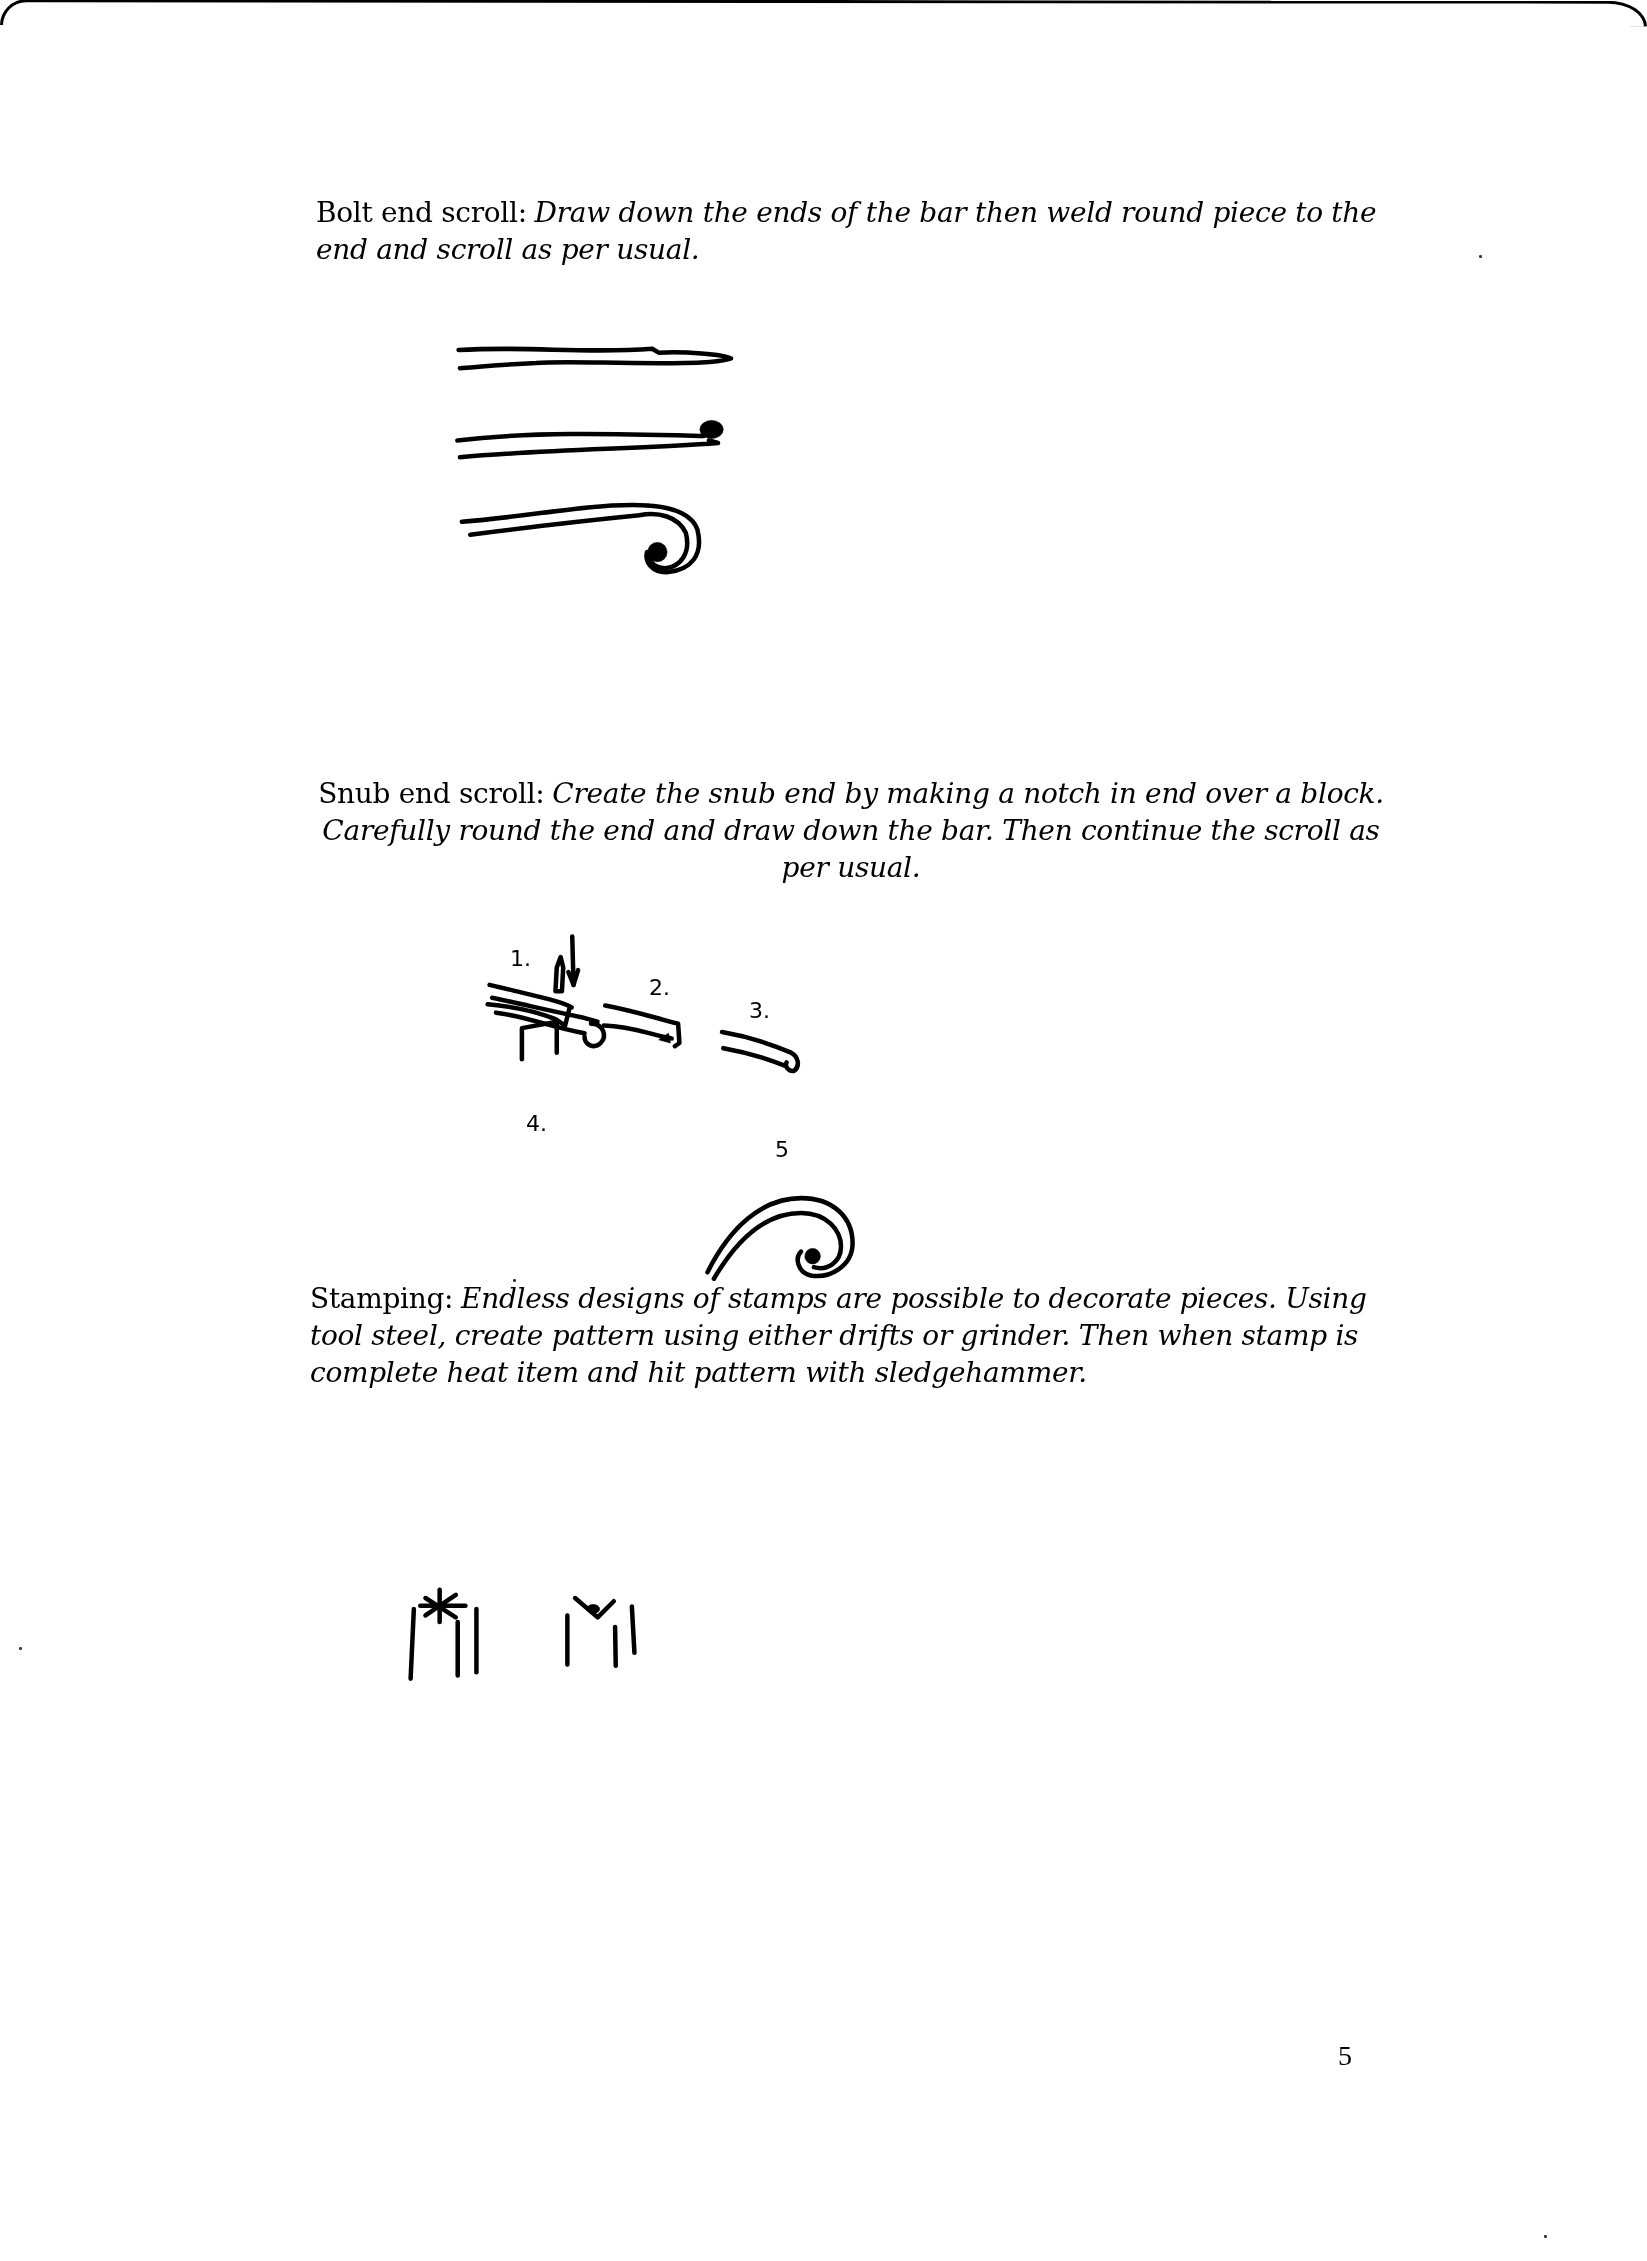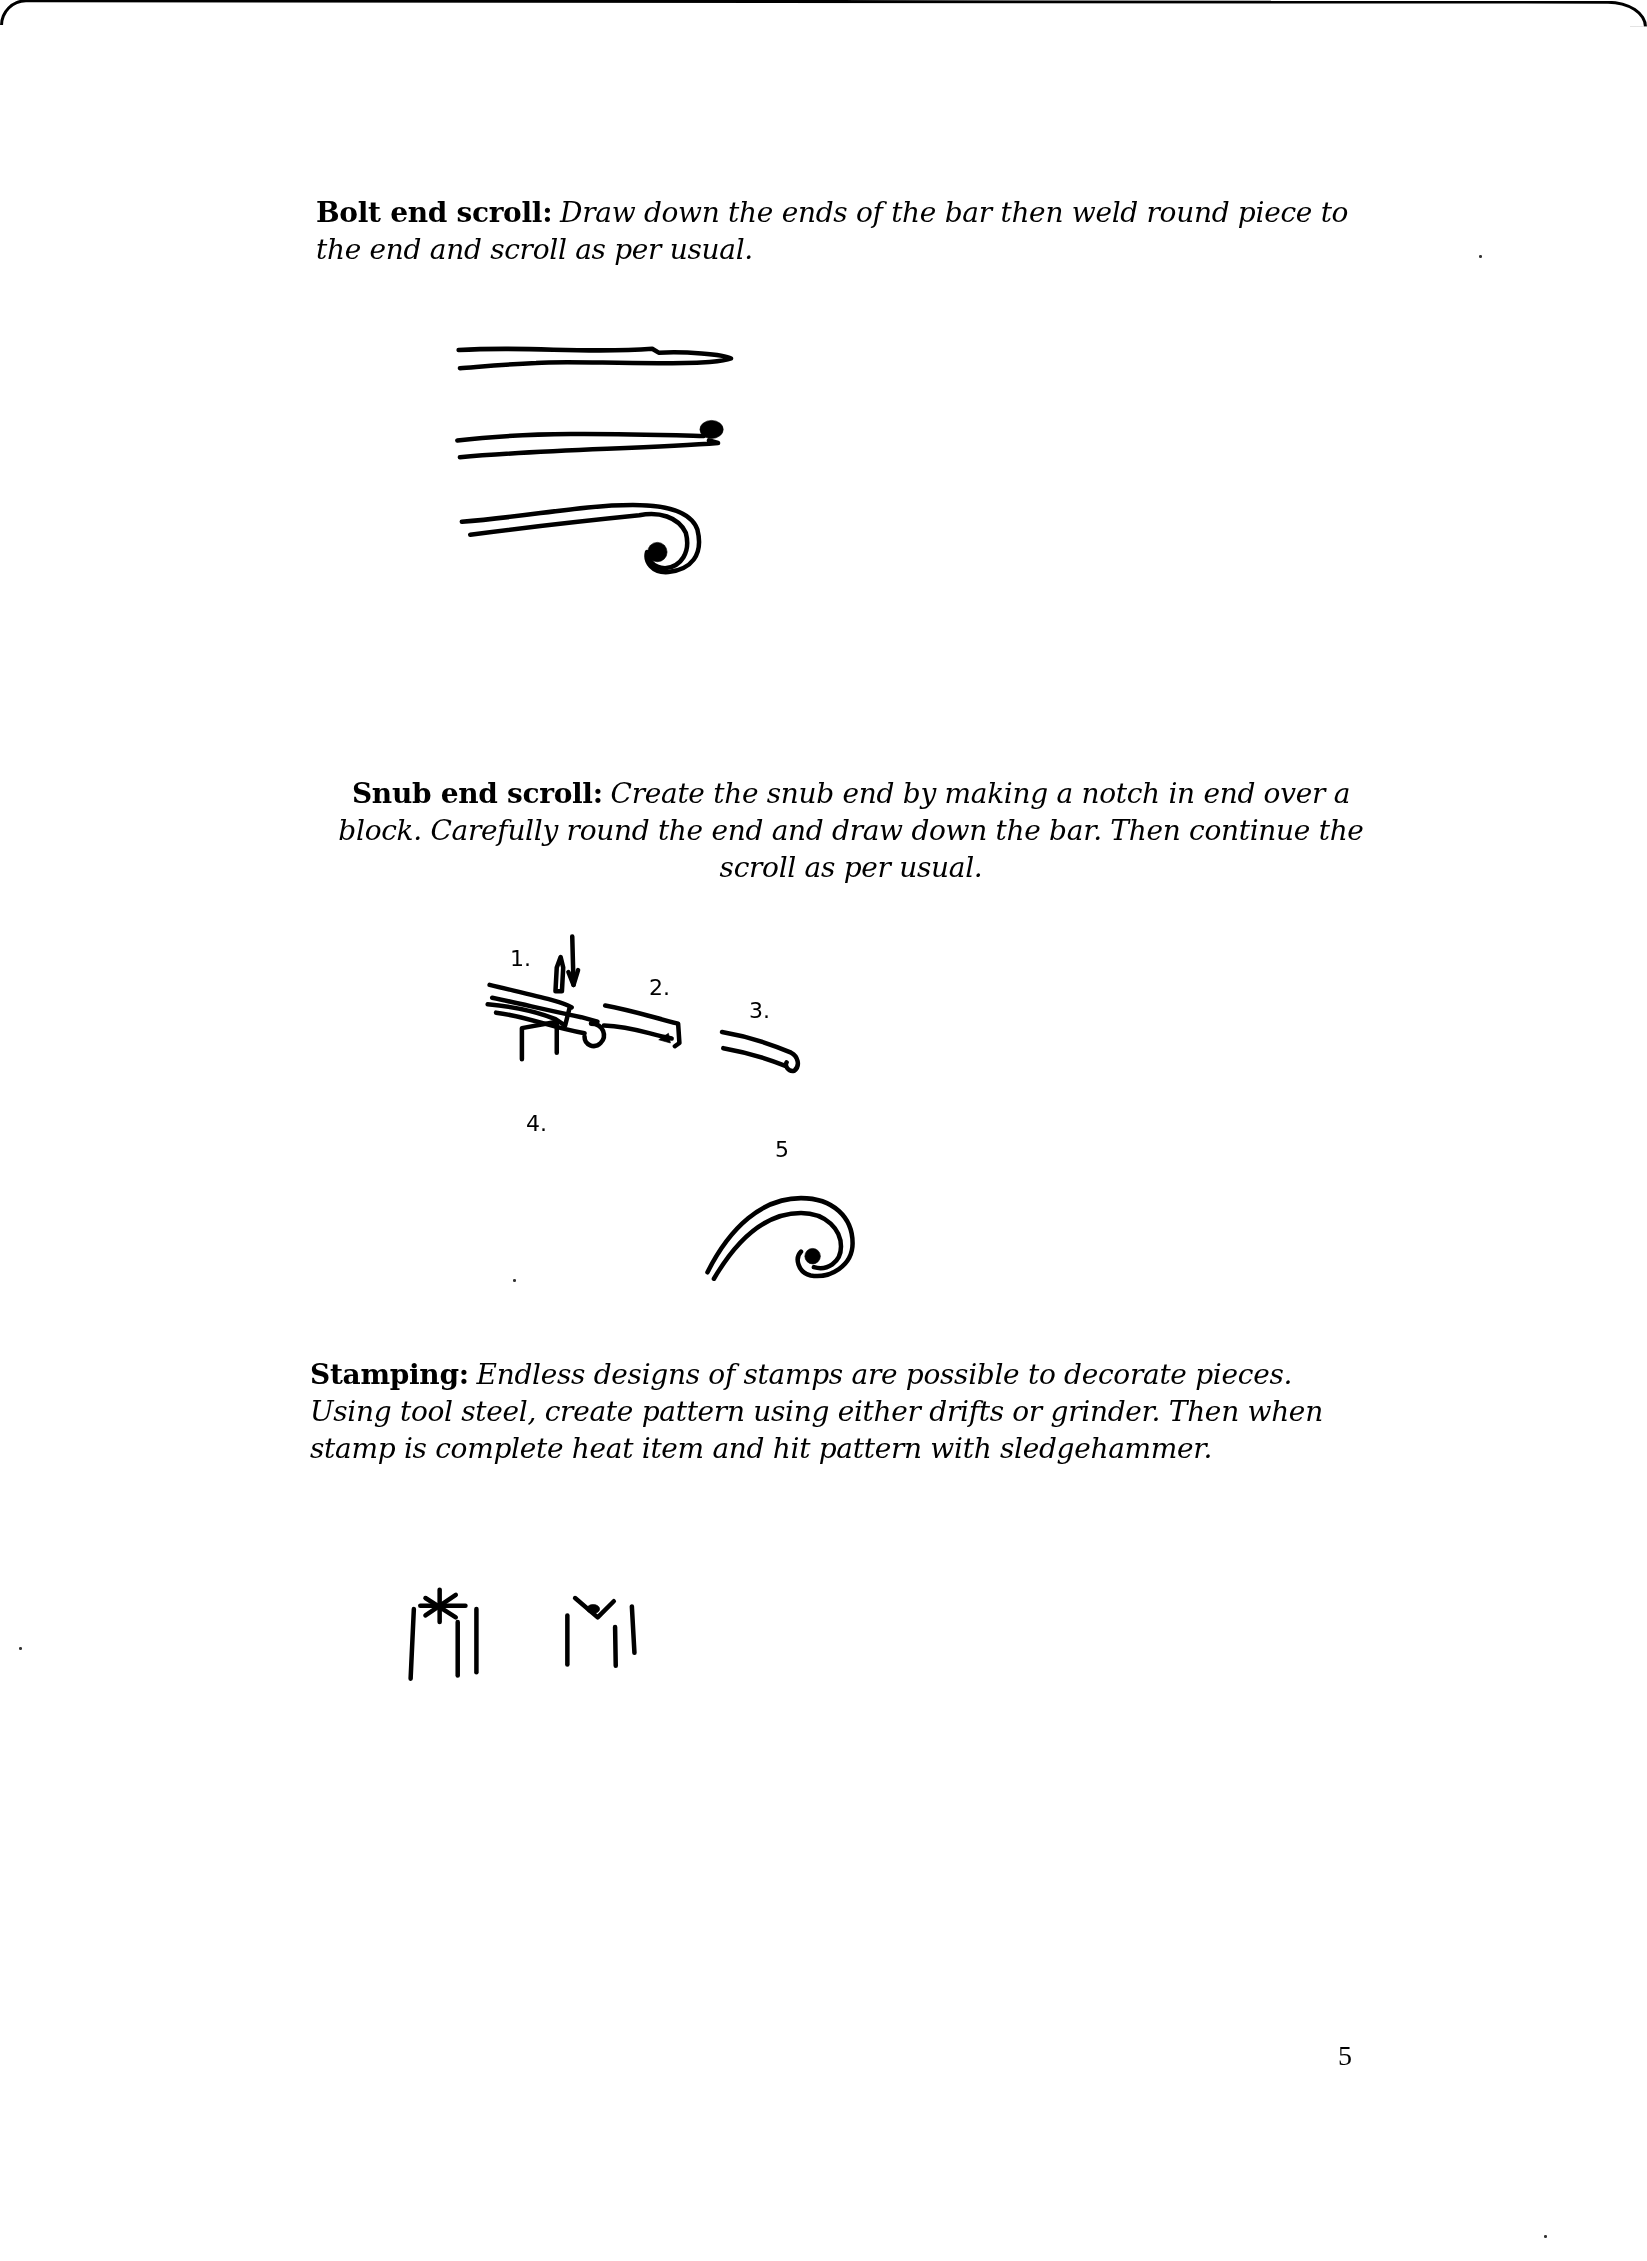--- a/index.html
+++ b/index.html
@@ -11,24 +11,24 @@
     position: absolute; left: 0; top: 0; width: 1647px; height: 26px;
     border-top: 3.9px solid #000; border-left: 3.9px solid #000; border-right: 3.9px solid #000;
     border-top-left-radius: 26px 26px; border-top-right-radius: 39px 26px;
     box-sizing: border-box; transform: skewY(0.05deg);
   }
   .section { position: absolute; left: 316px; width: 1072px; }
   .para {
     font-family: "DejaVu Serif", serif; font-style: italic;
     font-size: 28px; line-height: 37px; letter-spacing: -0.3px; margin: 0;
   }
-  .para .title { font-weight: bold; font-style: normal; margin-right: 7.8px; }
+  .para .title { font-weight: normal; font-style: normal; margin-right: 7.8px; }
   #sec-bolt { top: 194px; }
   #sec-snub { top: 775px; left: 315px; text-align: center; }
-  #sec-stamp { top: 1356px; left: 310px; }
+  #sec-stamp { top: 1280px; left: 310px; }
   svg.drawing { position: absolute; overflow: visible; }
   svg.drawing path, svg.drawing line, svg.drawing polyline {
     fill: none; stroke: #000; stroke-width: 7; stroke-linecap: round; stroke-linejoin: round;
   }
   svg.drawing .filled { fill: #000; stroke: #000; }
   .step-label {
     position: absolute; font-family: "DejaVu Sans", sans-serif; font-size: 22px; color: #000;
   }
   .page-number {
     position: absolute; left: 1338px; top: 2040px;

